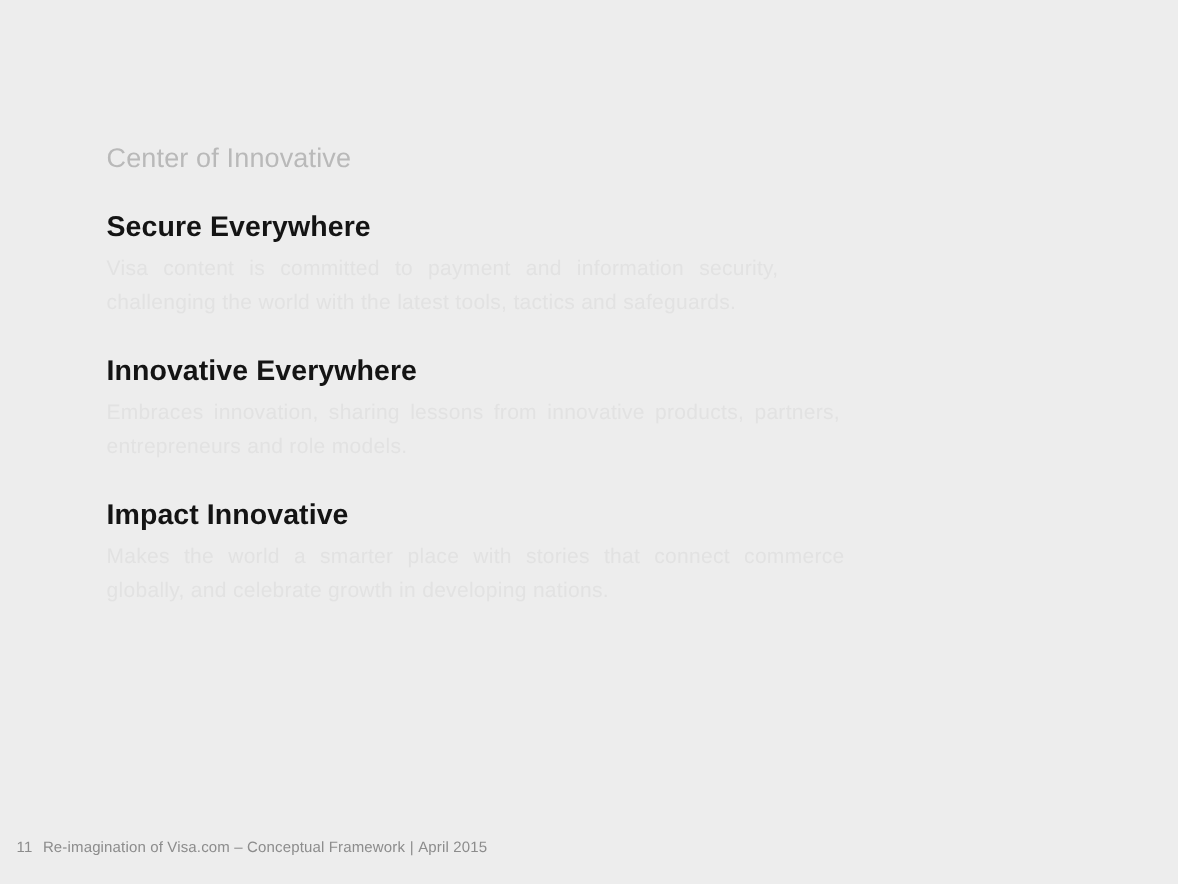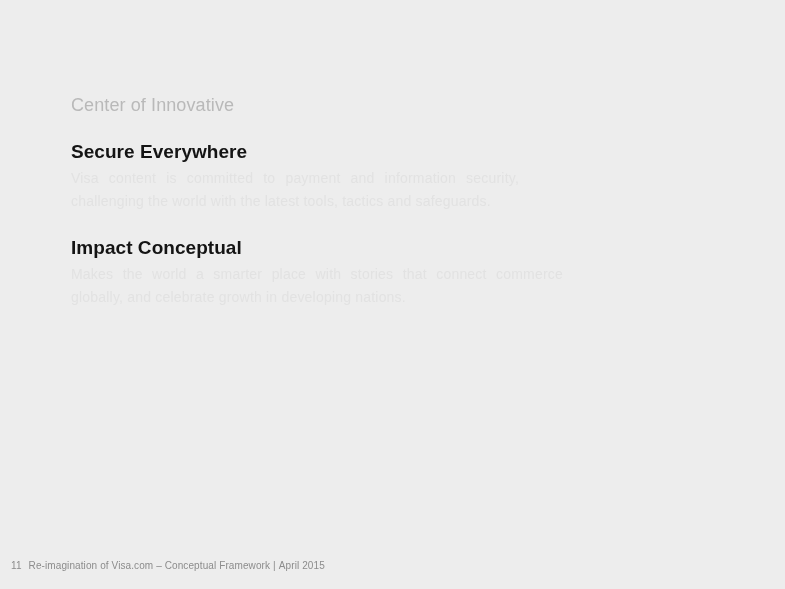--- a/index.html
+++ b/index.html
@@ -103,23 +103,27 @@
     <div class="kicker">Center of Innovative</div>
 
 
     <div class="pillars">
 
       <div class="pillar">
         <div class="pillar-heading">Secure Everywhere</div>
         <div class="pillar-body narrow">Visa content is committed to payment and information security, challenging the world with the latest tools, tactics and safeguards.</div>
       </div>
 
+      <div class="pillar">
+        <div class="pillar-heading">Innovative Everywhere</div>
+        <div class="pillar-body wide">Embraces innovation, sharing lessons from innovative products, partners, entrepreneurs and role models.</div>
+      </div>
 
       <div class="pillar">
-        <div class="pillar-heading">Impact Conceptual</div>
+        <div class="pillar-heading">Impact Innovative</div>
         <div class="pillar-body mid">Makes the world a smarter place with stories that connect commerce globally, and celebrate growth in developing nations.</div>
       </div>
 
     </div>
   </div>
 
   <div class="footer">
     <span class="page-num">11</span><span>Re-imagination of Visa.com – Conceptual Framework</span><span class="sep">|</span><span>April 2015</span>
   </div>
 

